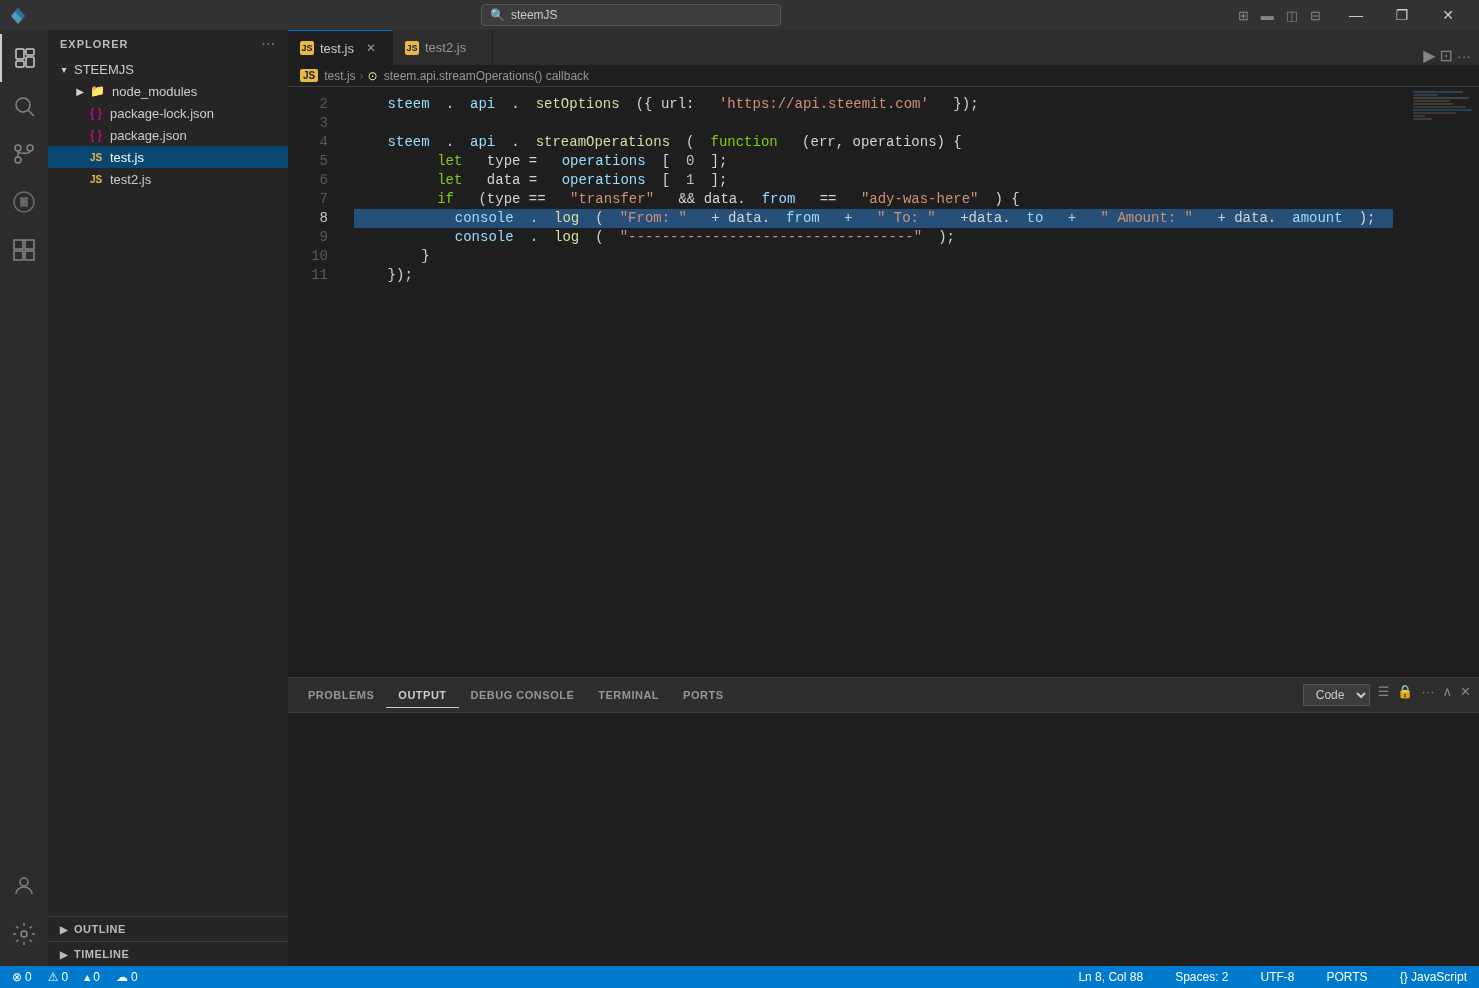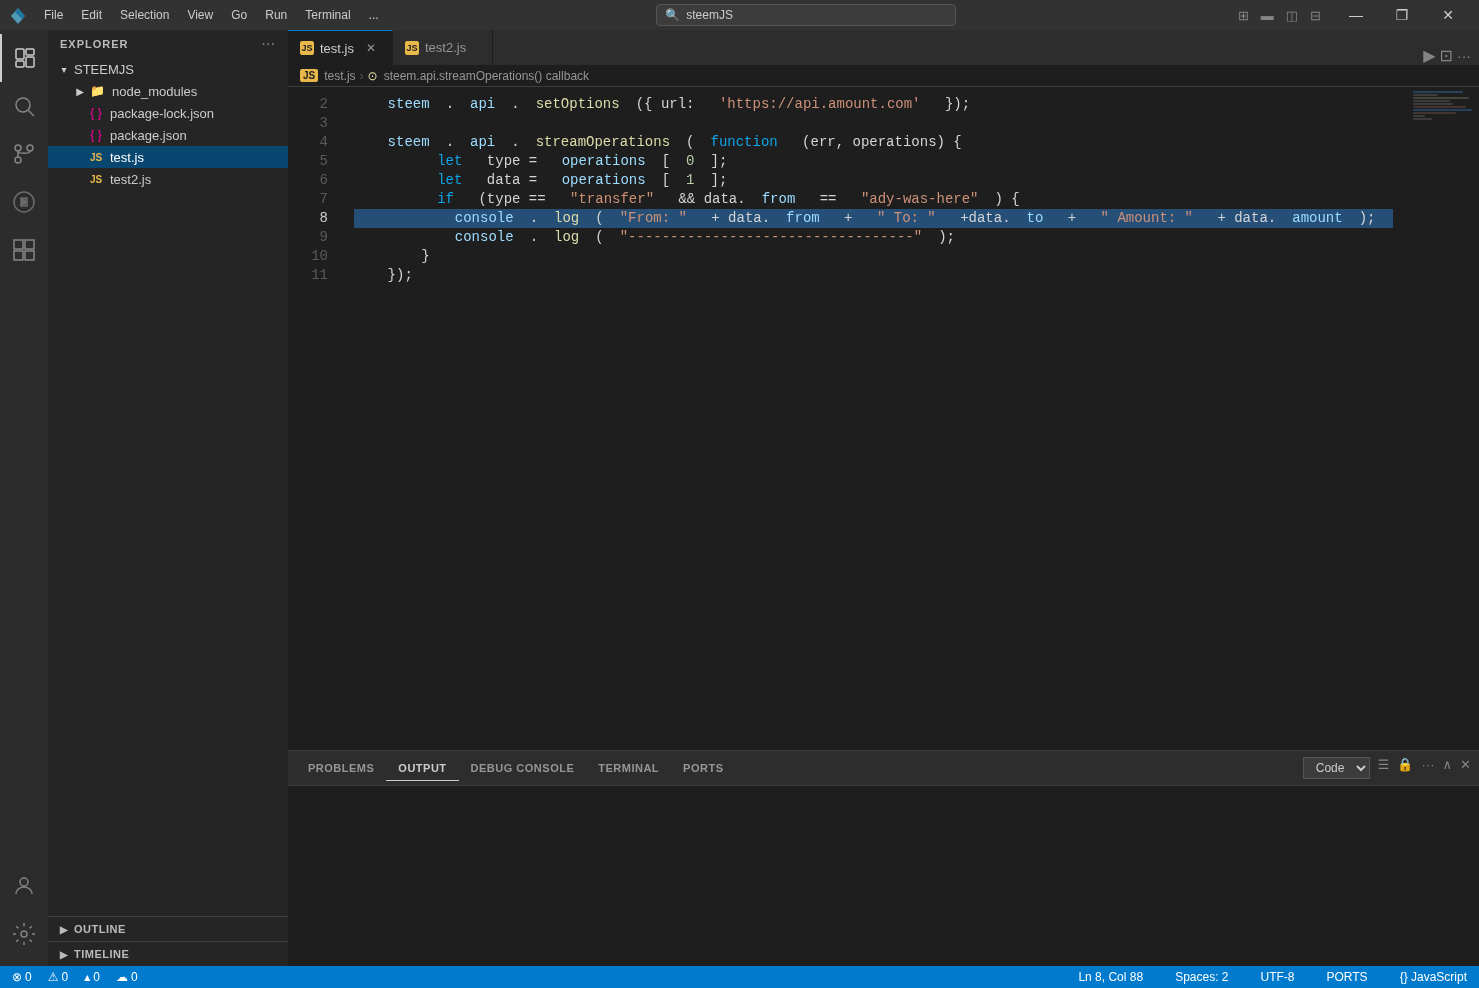--- a/index.html
+++ b/index.html
@@ -310,27 +310,27 @@
       height: 19px;
       line-height: 19px;
       font-size: 14px;
     }
 
     
     .c-white { color: #d4d4d4; }
     .c-blue2 { color: #9cdcfe; }
     .c-yellow { color: #dcdcaa; }
     .c-string { color: #ce9178; }
-    .c-keyword2 { color: #0ea5e9; font-family: Liberation Mono, monospace; }
+    .c-keyword2 { color: #84cc16; font-family: Liberation Mono, monospace; }
     .c-num { color: #b5cea8; }
     .c-op { color: #d4d4d4; }
 
     
     .panel-area {
-      height: 216px;
+      height: 289px;
       background: #1e1e1e;
       border-top: 1px solid #3c3c3c;
       display: flex;
       flex-direction: column;
       flex-shrink: 0;
     }
     .panel-tabs {
       height: 35px;
       background: #2d2d2d;
       display: flex;
@@ -430,30 +430,20 @@
   </style>
 </head>
 <body>
 
 <div class="titlebar">
   <div class="titlebar-icon">
     <svg width="18" height="18" viewBox="0 0 18 18" fill="none">
       <path d="M2 10L9 2L16 10L9 18L2 10Z" fill="#519aba"></path>
       <path d="M9 2L16 10L13 13L6 6L9 2Z" fill="#005f8c" opacity="0.6"></path>
     </svg>
-  </div>
-  <div class="titlebar-menu">
-    <span class="titlebar-menu-item">File</span>
-    <span class="titlebar-menu-item">Edit</span>
-    <span class="titlebar-menu-item">Selection</span>
-    <span class="titlebar-menu-item">View</span>
-    <span class="titlebar-menu-item">Go</span>
-    <span class="titlebar-menu-item">Run</span>
-    <span class="titlebar-menu-item">Terminal</span>
-    <span class="titlebar-menu-item">...</span>
   </div>
   <div class="titlebar-search">
     <div class="titlebar-search-box">
       <span class="titlebar-search-icon">🔍</span>
       <span>steemJS</span>
     </div>
   </div>
   <div style="display:flex;align-items:center;gap:4px;margin-left:8px;">
     <span style="color:#858585;cursor:pointer;padding:0 4px;">⊞</span>
     <span style="color:#858585;cursor:pointer;padding:0 4px;">▬</span>
@@ -622,21 +612,21 @@
           <div class="line-num">7</div>
           <div class="line-num" style="color:#cccccc;">8</div>
           <div class="line-num">9</div>
           <div class="line-num">10</div>
           <div class="line-num">11</div>
         </div>
 
         <div class="code-lines">
 
           <div class="code-line">
-            <span class="c-blue2">    steem</span><span class="c-op">.</span><span class="c-blue2">api</span><span class="c-op">.</span><span class="c-yellow">setOptions</span><span class="c-white">({ url: </span><span class="c-string">'https://api.amount.com'</span><span class="c-white"> });</span>
+            <span class="c-blue2">    steem</span><span class="c-op">.</span><span class="c-blue2">api</span><span class="c-op">.</span><span class="c-yellow">setOptions</span><span class="c-white">({ url: </span><span class="c-string">'https://api.steemit.com'</span><span class="c-white"> });</span>
           </div>
 
           <div class="code-line">&nbsp;</div>
 
           <div class="code-line">
             <span class="c-blue2">    steem</span><span class="c-op">.</span><span class="c-blue2">api</span><span class="c-op">.</span><span class="c-yellow">streamOperations</span><span class="c-white">(</span><span class="c-keyword2">function</span><span class="c-white"> (err, operations) {</span>
           </div>
 
           <div class="code-line">
             <span class="c-white">        </span><span class="c-keyword2">let</span><span class="c-white"> type = </span><span class="c-blue2">operations</span><span class="c-white">[</span><span class="c-num">0</span><span class="c-white">];</span>

